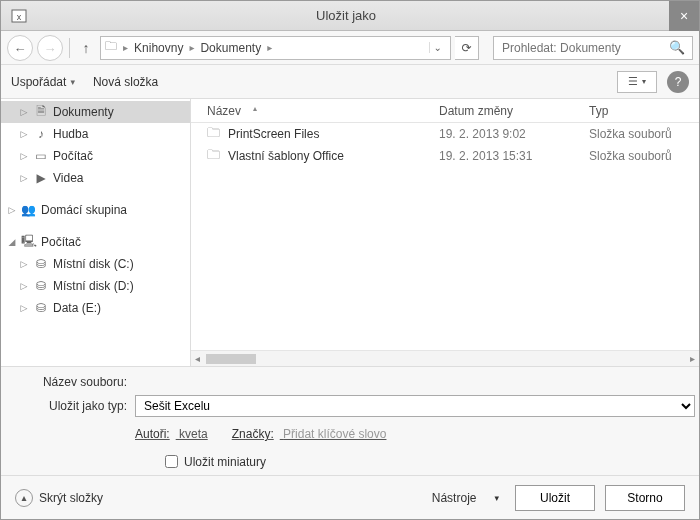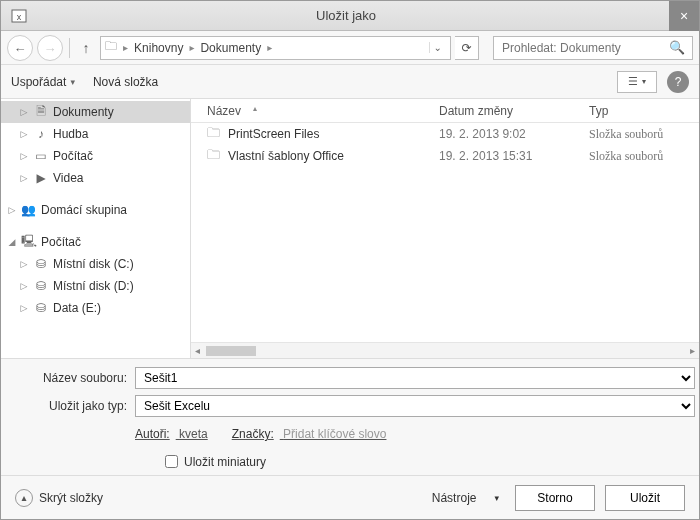--- a/index.html
+++ b/index.html
@@ -207,21 +207,21 @@
   .fl-rows { flex: 1; overflow: auto; }
   .fl-row {
     display: flex;
     height: 22px;
     align-items: center;
     font-size: 12px;
     color: #555;
   }
   .fl-row .cell-name { flex: 1; padding-left: 16px; display:flex; align-items:center; gap:8px; color:#333;}
   .fl-row .cell-date { width: 150px; color: #777; }
-  .fl-row .cell-type { width: 110px; color: #777; font-family: Liberation Serif, serif; }
+  .fl-row .cell-type { width: 110px; color: #777; }
   .folder-icon { color: #888; font-size: 13px; }
   .hscroll {
     height: 16px;
     border-top: 1px solid #e5e5e5;
     display: flex; align-items: center;
     background: #f4f4f4;
     font-size: 10px; color: #888;
     padding: 0 4px;
   }
   .hscroll .thumb {
@@ -431,23 +431,20 @@
         <div class="thumb"></div>
         <div style="flex:1"></div>
         <span>▸</span>
       </div>
     </div>
   </div>
 
   <div class="form-area">
     <div class="form-row">
       <div class="label">Název souboru:</div>
-      <select>
-        <option>Sešit1</option>
-      </select>
     </div>
     <div class="form-row">
       <div class="label">Uložit jako typ:</div>
       <select>
         <option>Sešit Excelu</option>
       </select>
     </div>
     <div class="meta-row">
       <div>
         <span class="meta-label">Autoři:</span>
@@ -467,17 +464,17 @@
   <div class="bottom-bar">
     <div class="hide-folders">
       <span class="hide-icon">▴</span>
       <span>Skrýt složky</span>
     </div>
     <div class="spacer"></div>
     <div class="tools-btn">
       <span>Nástroje</span>
       <span style="font-size:9px;">▾</span>
     </div>
+    <button class="btn">Uložit</button>
     <button class="btn">Storno</button>
-    <button class="btn">Uložit</button>
   </div>
 
 </div>
 
 </body></html>

